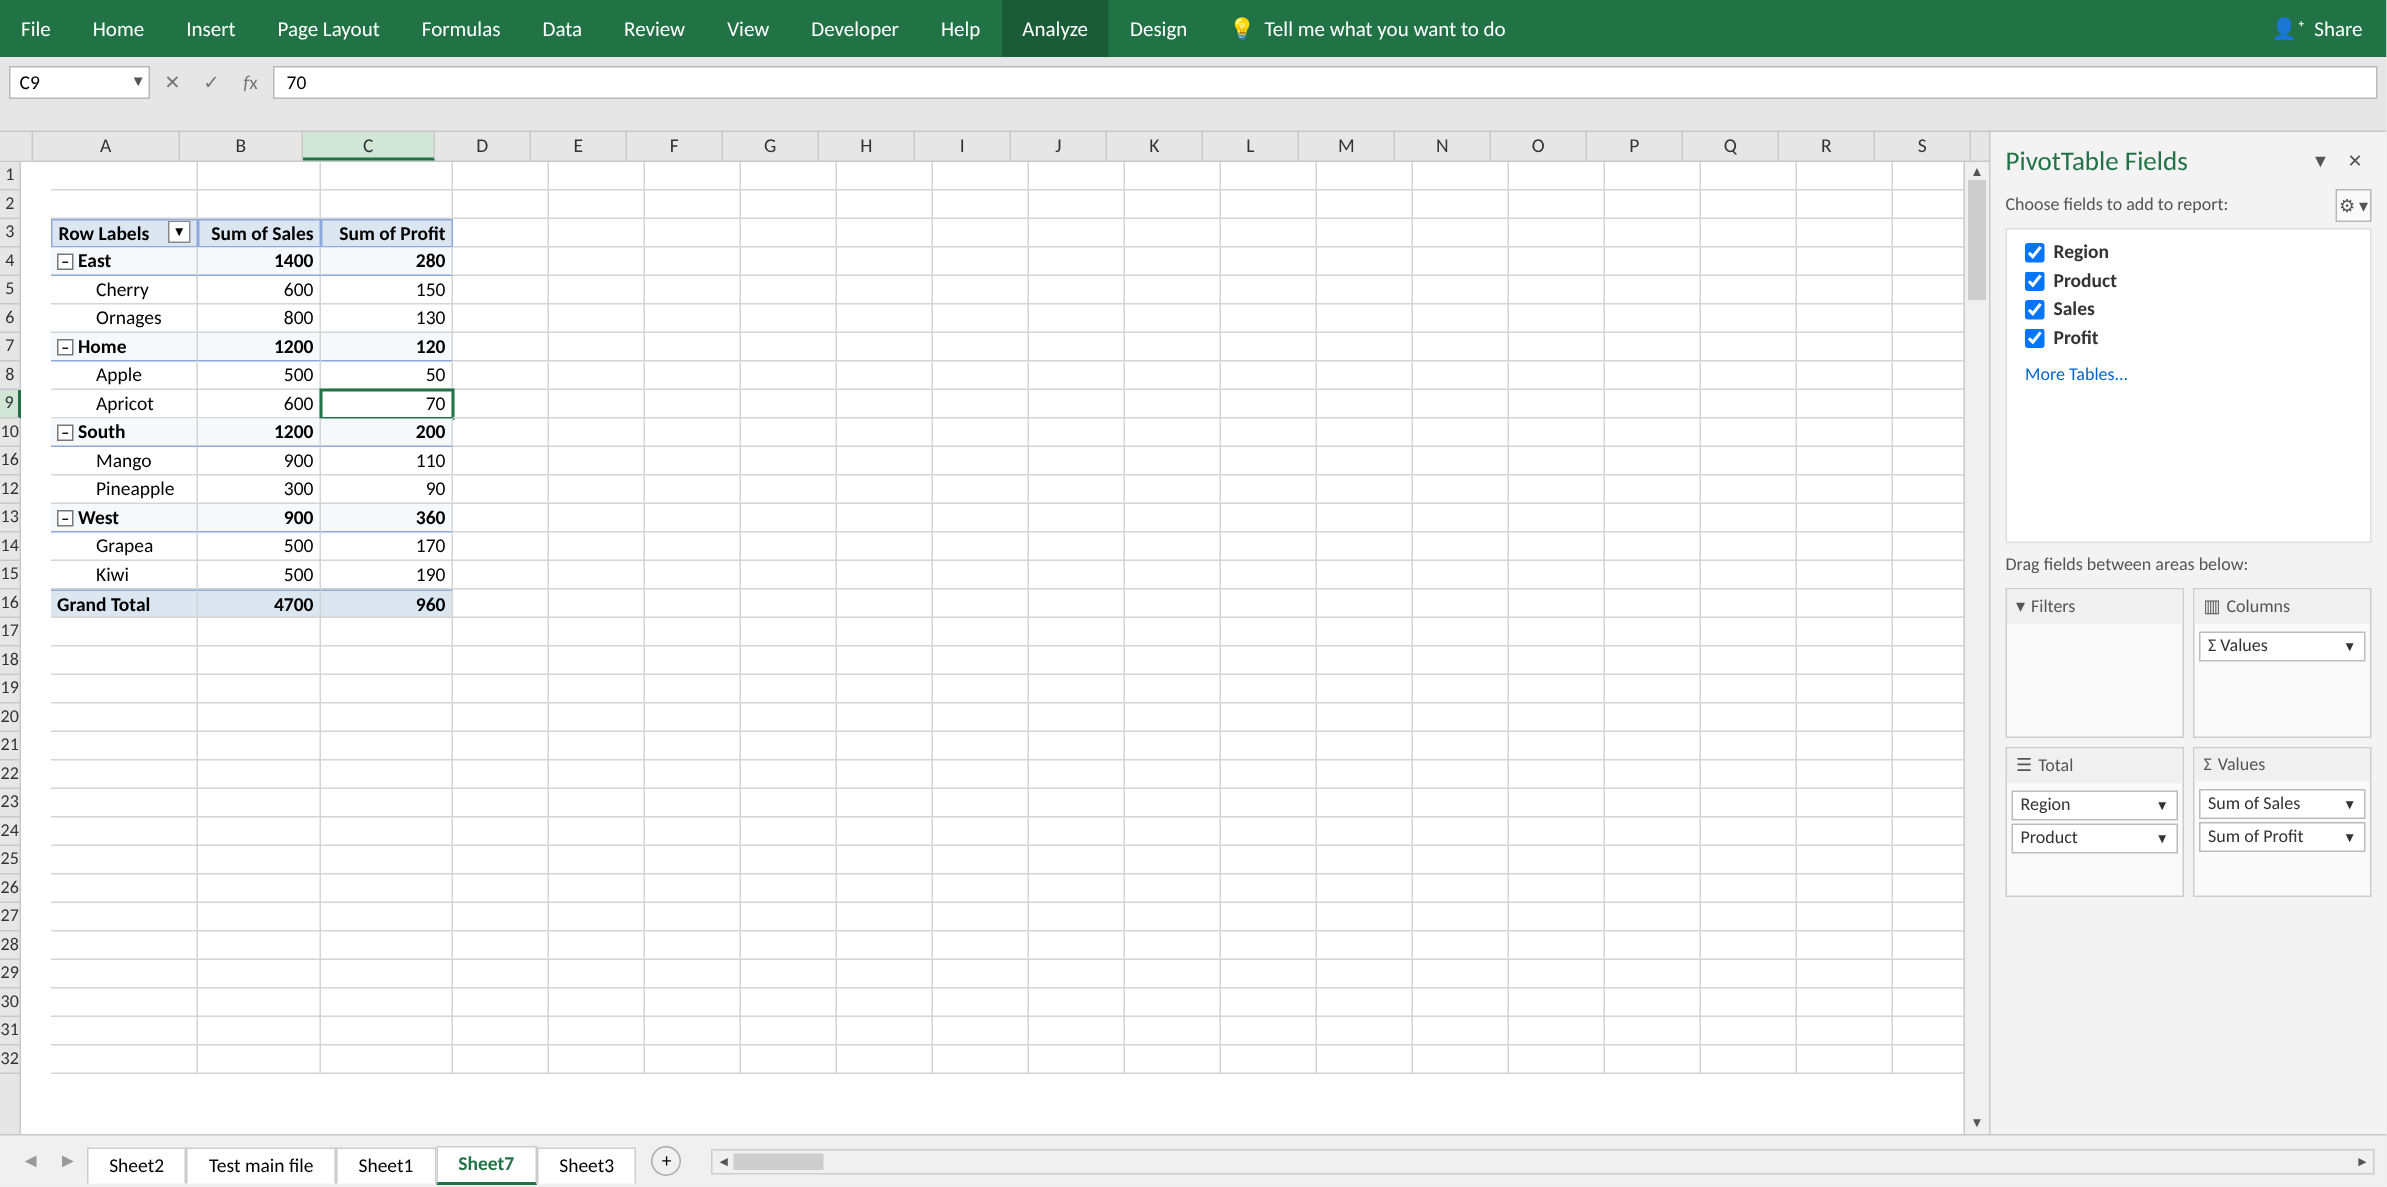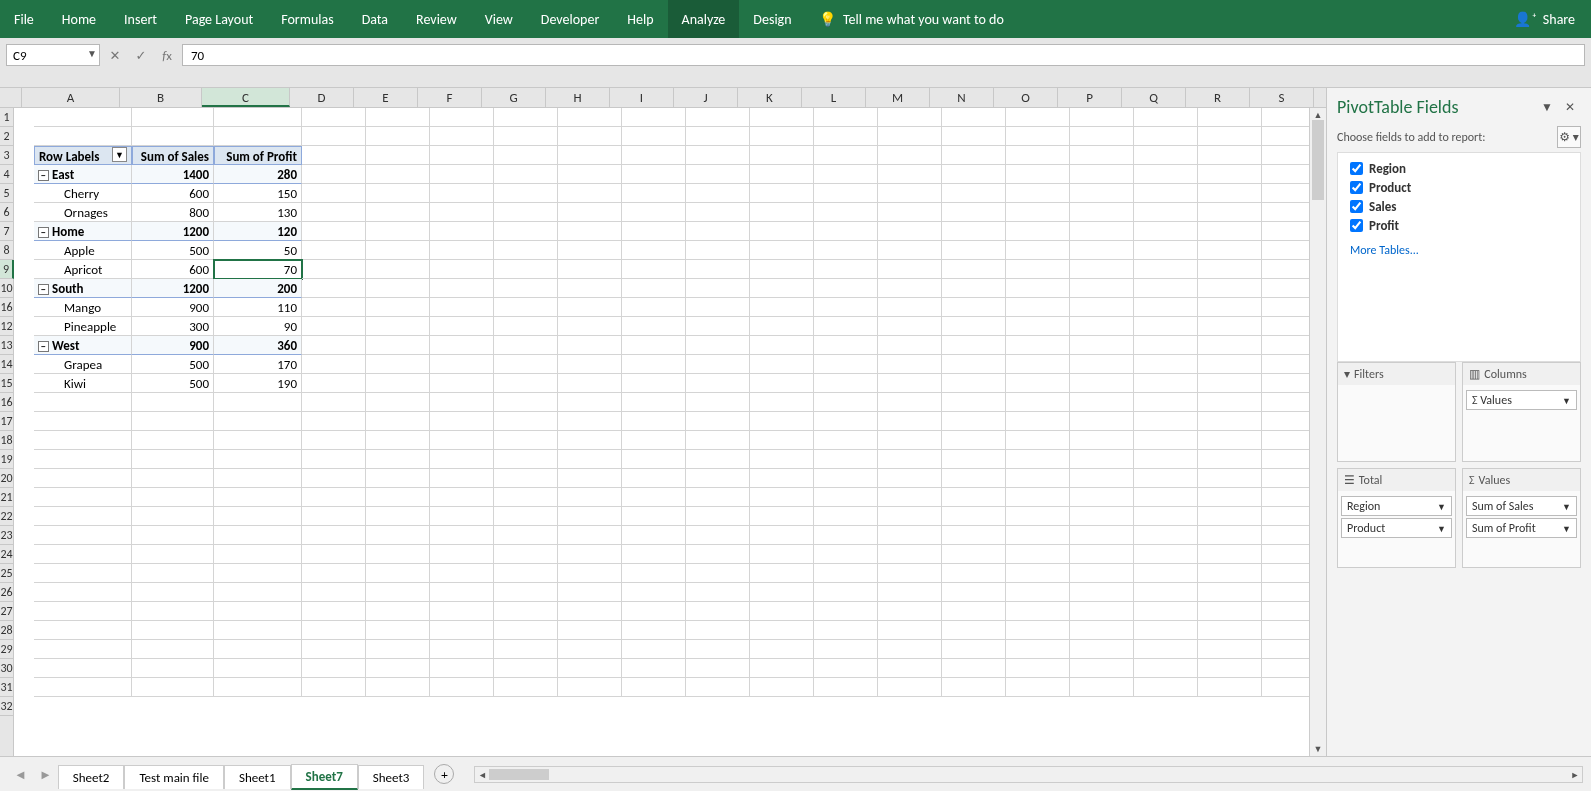--- a/index.html
+++ b/index.html
@@ -476,20 +476,41 @@
             <div class="cell" style="width: 64px;"></div>
             <div class="cell" style="width: 64px;"></div>
             <div class="cell" style="width: 64px;"></div>
             <div class="cell" style="width: 64px;"></div>
             <div class="cell" style="width: 64px;"></div>
             <div class="cell" style="width: 64px;"></div>
             <div class="cell" style="width: 64px;"></div>
             <div class="cell" style="width: 64px;"></div>
           </div>
           <div class="row">
+            <div class="cell pvgt" style="width: 98px;">Grand Total</div>
+            <div class="cell pvgt r" style="width: 82px;">4700</div>
+            <div class="cell pvgt r" style="width: 88px;">960</div>
+            <div class="cell" style="width: 64px;"></div>
+            <div class="cell" style="width: 64px;"></div>
+            <div class="cell" style="width: 64px;"></div>
+            <div class="cell" style="width: 64px;"></div>
+            <div class="cell" style="width: 64px;"></div>
+            <div class="cell" style="width: 64px;"></div>
+            <div class="cell" style="width: 64px;"></div>
+            <div class="cell" style="width: 64px;"></div>
+            <div class="cell" style="width: 64px;"></div>
+            <div class="cell" style="width: 64px;"></div>
+            <div class="cell" style="width: 64px;"></div>
+            <div class="cell" style="width: 64px;"></div>
+            <div class="cell" style="width: 64px;"></div>
+            <div class="cell" style="width: 64px;"></div>
+            <div class="cell" style="width: 64px;"></div>
+            <div class="cell" style="width: 64px;"></div>
+          </div>
+          <div class="row">
             <div class="cell" style="width: 98px;"></div>
             <div class="cell" style="width: 82px;"></div>
             <div class="cell" style="width: 88px;"></div>
             <div class="cell" style="width: 64px;"></div>
             <div class="cell" style="width: 64px;"></div>
             <div class="cell" style="width: 64px;"></div>
             <div class="cell" style="width: 64px;"></div>
             <div class="cell" style="width: 64px;"></div>
             <div class="cell" style="width: 64px;"></div>
             <div class="cell" style="width: 64px;"></div>
@@ -849,20 +870,21 @@
         <div class="fitem">
           <input type="checkbox" checked="" style="">
           <b>Sales</b>
         </div>
         <div class="fitem">
           <input type="checkbox" checked="" style="">
           <b>Profit</b>
         </div>
         <div class="more">More Tables...</div>
       </div>
+    <div class="drag-lbl">Drag fields between areas below:</div>
     <div class="zones">
       <div class="zone">
         <div class="zone-hdr">
             <span>▾</span>
             <span>Filters</span>
           </div>
         <div class="zone-body"></div>
       </div>
       <div class="zone">
         <div class="zone-hdr">

